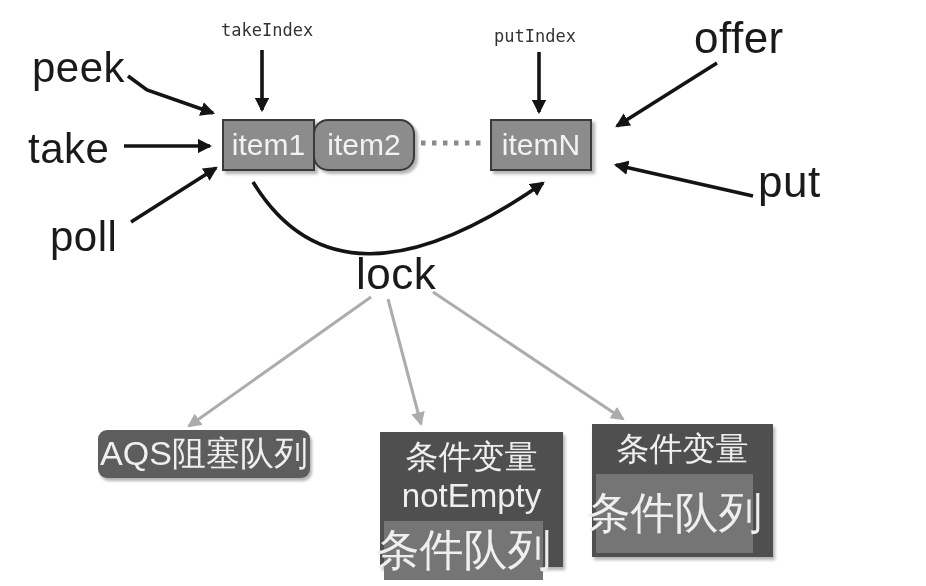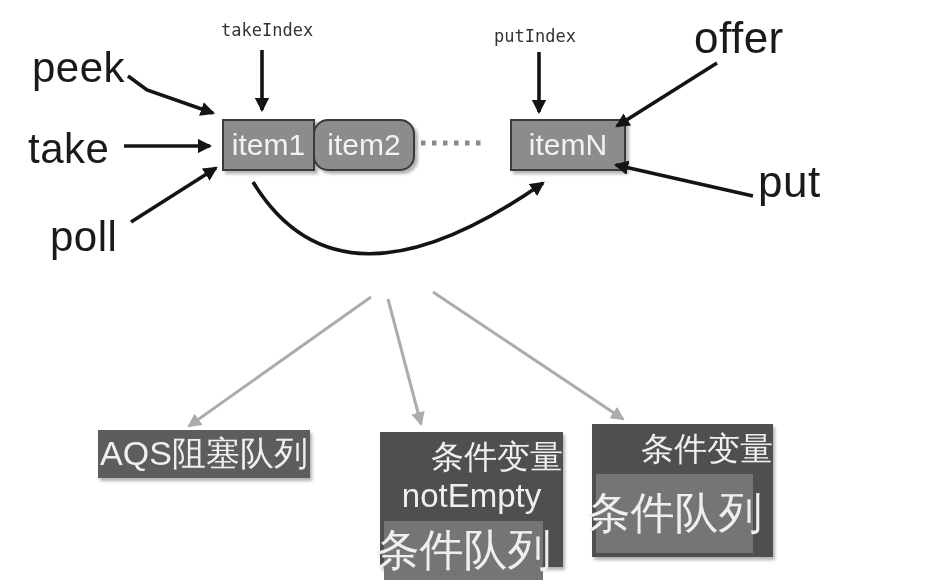--- a/index.html
+++ b/index.html
@@ -26,39 +26,39 @@
   }
   .cell{
     position:absolute; z-index:1; top:119px; height:52px;
     background:var(--cell-fill); border:2px solid var(--cell-border);
     box-sizing:border-box; color:var(--cell-text); font-size:30px;
     display:flex; align-items:center; justify-content:center;
     box-shadow:3px 3px 3px rgba(0,0,0,0.30); white-space:nowrap;
   }
   .cell-item1{left:222px; width:93px;}
   .cell-item2{left:313px; width:102px;border-radius:15px;}
-  .cell-itemN{left:510px; width:116px;}
+  .cell-itemN{left:490px; width:102px;}
   .aqs-box{
     position:absolute; z-index:1; left:98px; top:430px; width:212px; height:48px;
     background:var(--aqs-fill); color:var(--box-text); font-size:34px;
     display:flex; align-items:center; justify-content:center;
-    box-shadow:2px 3px 3px rgba(0,0,0,0.30); white-space:nowrap;
+    box-shadow:2px 3px 3px rgba(0,0,0,0.30); white-space:nowrap;border-radius:9px;
   }
   .cond-box{
     position:absolute; z-index:1;
     background:var(--cond-fill); color:var(--box-text);
     display:flex; flex-direction:column; align-items:stretch;
     box-shadow:2px 3px 3px rgba(0,0,0,0.30); box-sizing:border-box;
   }
   .cond-not-empty{left:380px; top:432px; width:183px; height:135px;}
   .cond-not-full{left:592px; top:424px; width:181px; height:133px;}
   .cond-line{
     text-align:center; font-size:33px; line-height:1.18; white-space:nowrap;
   }
-  .cond-line.first{margin-top:6px;text-align:right;}
+  .cond-line.first{margin-top:6px;}
   .cond-sub{
     background:var(--sub-fill); margin:5px 20px 4px 4px; flex:1;
     display:flex; align-items:center; justify-content:center;
     font-size:44px; white-space:nowrap;
   }
   .marker-black{fill:var(--arrow-black);}
   .marker-gray{fill:var(--arrow-gray);}
   .stroke-black{stroke:var(--arrow-black);}
   .stroke-gray{stroke:var(--arrow-gray);}
   .stroke-dots{stroke:var(--dots);}
@@ -92,20 +92,21 @@
     <line class="stroke-gray" x1="371" y1="297" x2="189" y2="426" stroke-width="3" marker-end="url(#ah-gray)"></line>
     <line class="stroke-gray" x1="388" y1="299" x2="421" y2="424" stroke-width="3" marker-end="url(#ah-gray)"></line>
     <line class="stroke-gray" x1="433" y1="292" x2="623" y2="419" stroke-width="3" marker-end="url(#ah-gray)"></line>
   </svg>
 
   <span class="op-label" style="left:32px; top:47px;">peek</span>
   <span class="op-label" style="left:50px; top:216px;">poll</span>
   <span class="op-label" style="left:28px; top:128px;">take</span>
   <span class="op-label big" style="left:694px; top:16px;">offer</span>
   <span class="op-label big" style="left:758px; top:160px;">put</span>
+  <span class="op-label big" style="left:356px; top:252px;">lock</span>
 
   <span class="idx-label" style="left:221px; top:22px;">takeIndex</span>
   <span class="idx-label" style="left:494px; top:28px;">putIndex</span>
 
   <div class="cell cell-item1">
     <span>item1</span>
   </div>
   <div class="cell cell-item2">
     <span>item2</span>
   </div>

